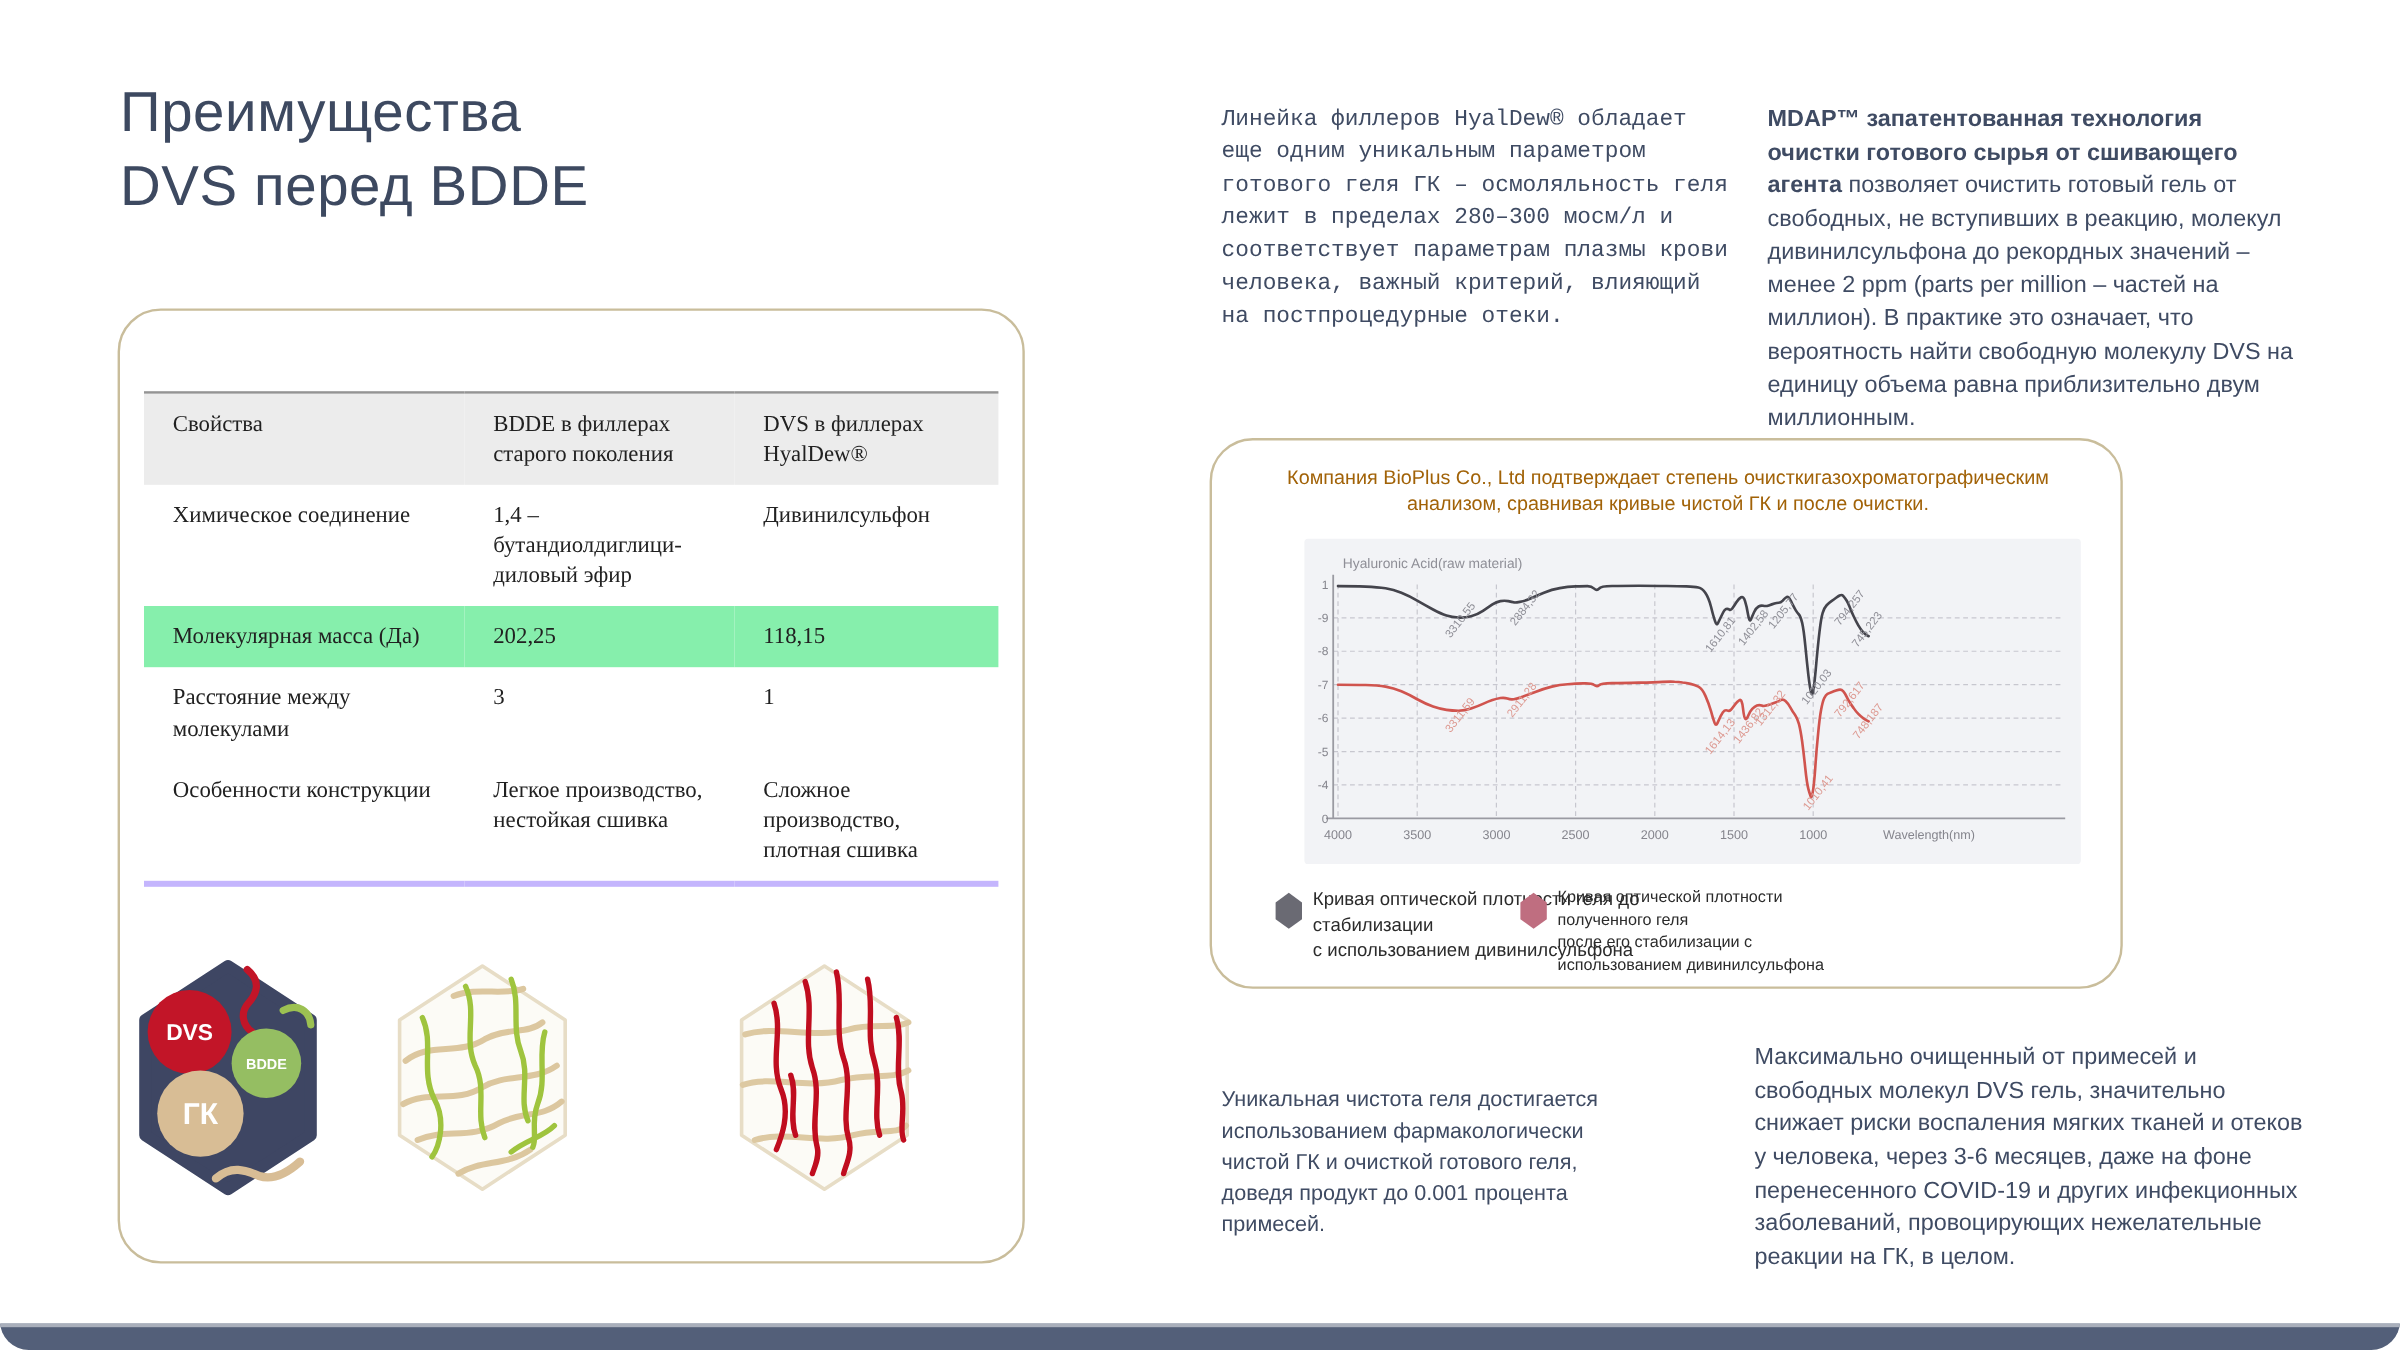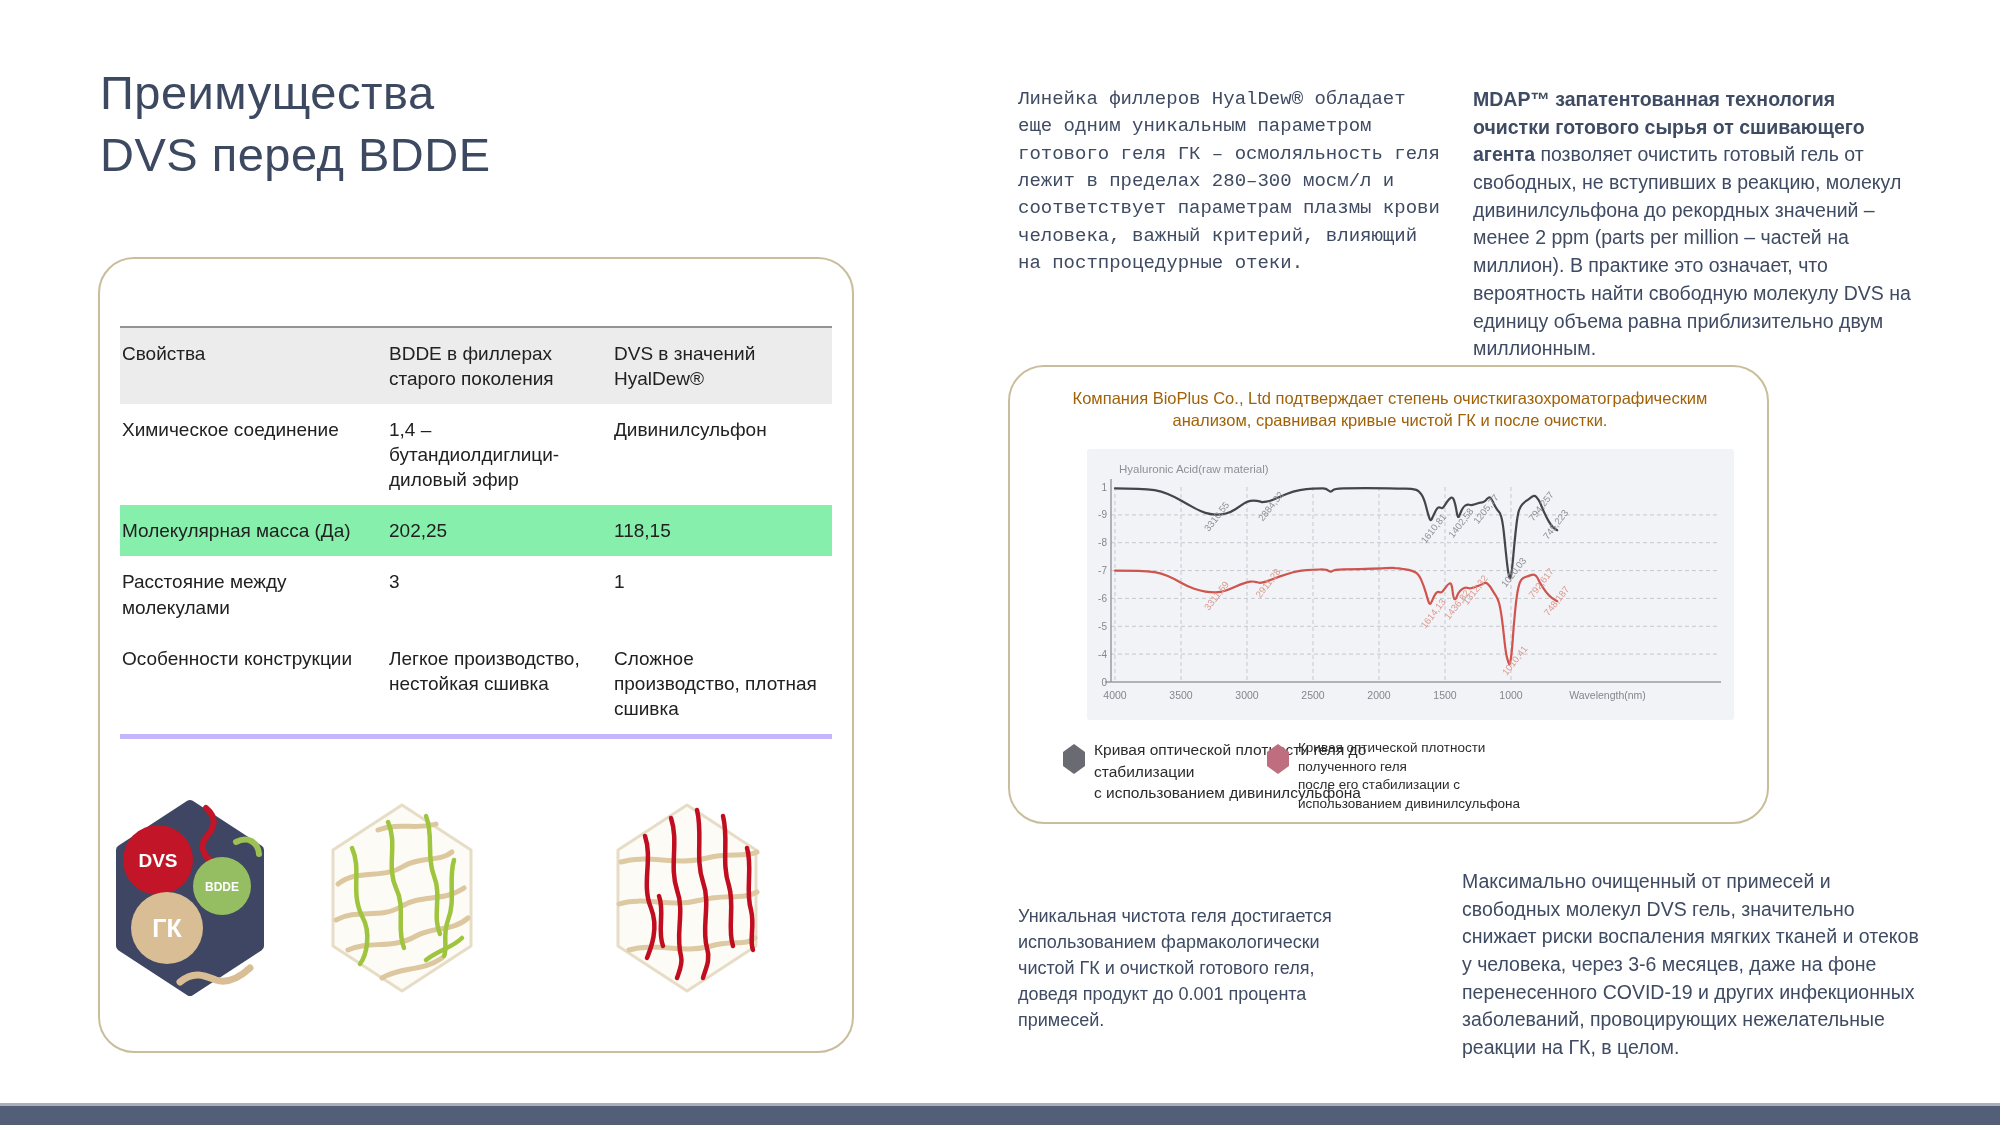--- a/index.html
+++ b/index.html
@@ -1,26 +1,26 @@
 <!DOCTYPE html>
 <html><head>
 <meta charset="utf-8">
 <style>
   html,body{margin:0;padding:0;background:#fff;}
   .slide{position:relative;width:2000px;height:1125px;background:#ffffff;overflow:hidden;
-         font-family:"Liberation Sans","DejaVu Sans",sans-serif;color:#3f4b63;}
+         font-family:"Liberation Sans","DejaVu Sans",sans-serif;color:#3f4b63;border-radius:24px;}
   .abs{position:absolute;}
   h1.title{left:100px;top:62px;margin:0;font-size:47px;font-weight:400;line-height:1.32;color:#3d4960;letter-spacing:0.5px;}
   .panel{border:2px solid #c9bd9b;border-radius:36px;}
   .left-panel{left:98px;top:257px;width:752px;height:792px;}
   .right-panel{left:1008px;top:365px;width:757px;height:455px;}
 
   table.cmp{left:120px;top:326px;width:712px;border-collapse:collapse;table-layout:fixed;
             font-size:19px;color:#212121;}
-  table.cmp td{vertical-align:top;padding:13px 14px 13px 2px;line-height:1.32;}
+  table.cmp td{vertical-align:top;padding:13px 14px 13px 24px;line-height:1.32;font-family:Liberation Serif, serif;}
   table.cmp col.c0{width:267px;} table.cmp col.c1{width:225px;} table.cmp col.c2{width:220px;}
   tr.stripe{background:#86efac;}
   tr.hdr{background:#ececec;border-top:2px solid #949494;}
   tr.last{border-bottom:5px solid #c4b5fd;}
 
   .hexrow{left:110px;top:798px;width:700px;height:205px;}
   .hexrow svg{position:absolute;top:0;}
 
   .para{line-height:1.44;}
   .p1{left:1018px;top:86px;width:424px;font-size:19px;font-family:Liberation Mono, monospace;}
@@ -55,21 +55,21 @@
   <table class="abs cmp">
     <colgroup>
         <col class="c0">
         <col class="c1">
         <col class="c2">
       </colgroup>
     <tbody>
         <tr class="hdr">
       <td>Свойства</td>
       <td>BDDE в филлерах старого поколения</td>
-      <td>DVS в значений HyalDew®</td>
+      <td>DVS в филлерах HyalDew®</td>
     </tr>
     <tr>
       <td>Химическое соединение</td>
       <td>1,4 – бутандиолдиглици-диловый эфир</td>
       <td>Дивинилсульфон</td>
     </tr>
     <tr class="stripe">
       <td>Молекулярная масса (Да)</td>
       <td>202,25</td>
       <td>118,15</td>

